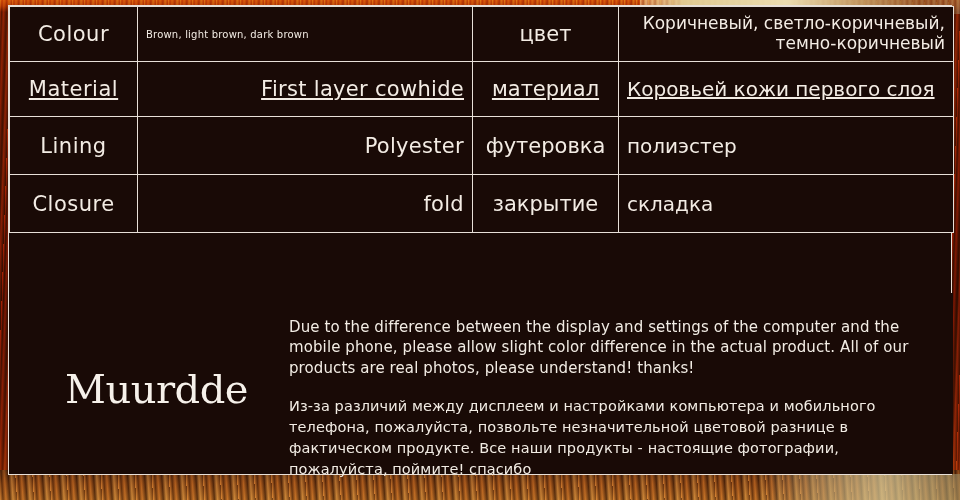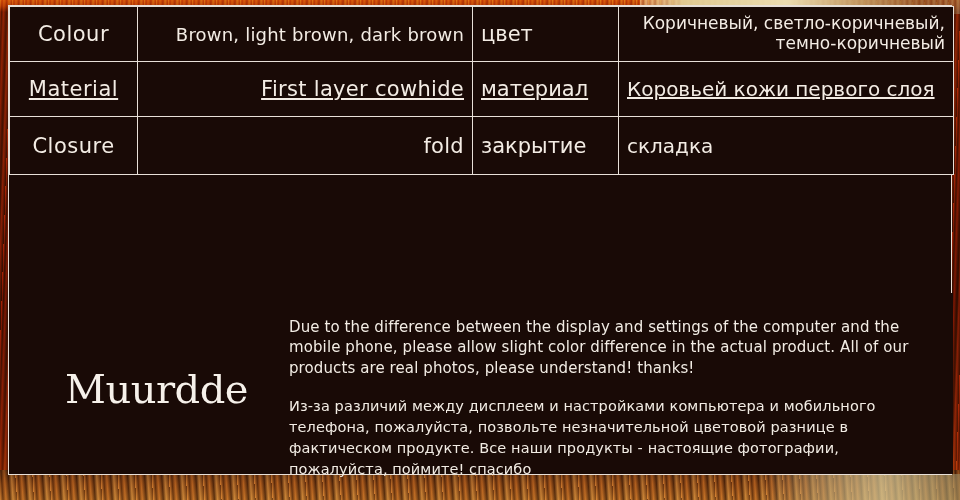--- a/index.html
+++ b/index.html
@@ -129,27 +129,27 @@
     letter-spacing: 0.5px;
     white-space: nowrap;
   }
   td.en-val {
     text-align: right;
     padding-left: 18px;
     font-size: 21px;
     letter-spacing: 0.3px;
   }
   td.en-val.small {
-    font-size: 18px;
-    text-align: right;
+    font-size: 10px;
+    text-align: left;
     padding-left: 8px;
     letter-spacing: 0.2px;
   }
   td.ru-key {
-    text-align: left;
+    text-align: center;
     font-size: 21px;
     white-space: nowrap;
   }
   td.ru-val {
     text-align: left;
     padding-left: 10px;
     font-size: 20px;
   }
   td.ru-val.small {
     font-size: 17px;
@@ -250,20 +250,26 @@
             <td class="en-val small">Brown, light brown, dark brown</td>
             <td class="ru-key">цвет</td>
             <td class="ru-val small">Коричневый, светло-коричневый, темно-коричневый</td>
           </tr>
           <tr class="row-r1">
             <td class="en-key">Material</td>
             <td class="en-val hl ">First layer cowhide</td>
             <td class="ru-key">материал</td>
             <td class="ru-val hl ">Коровьей кожи первого слоя</td>
           </tr>
+          <tr class="row-r2">
+            <td class="en-key">Lining</td>
+            <td class="en-val">Polyester</td>
+            <td class="ru-key">футеровка</td>
+            <td class="ru-val">полиэстер</td>
+          </tr>
           <tr class="row-r3">
             <td class="en-key">Closure</td>
             <td class="en-val">fold</td>
             <td class="ru-key">закрытие</td>
             <td class="ru-val">складка</td>
           </tr>
         </tbody>
     </table>
 
     <div id="footer">

